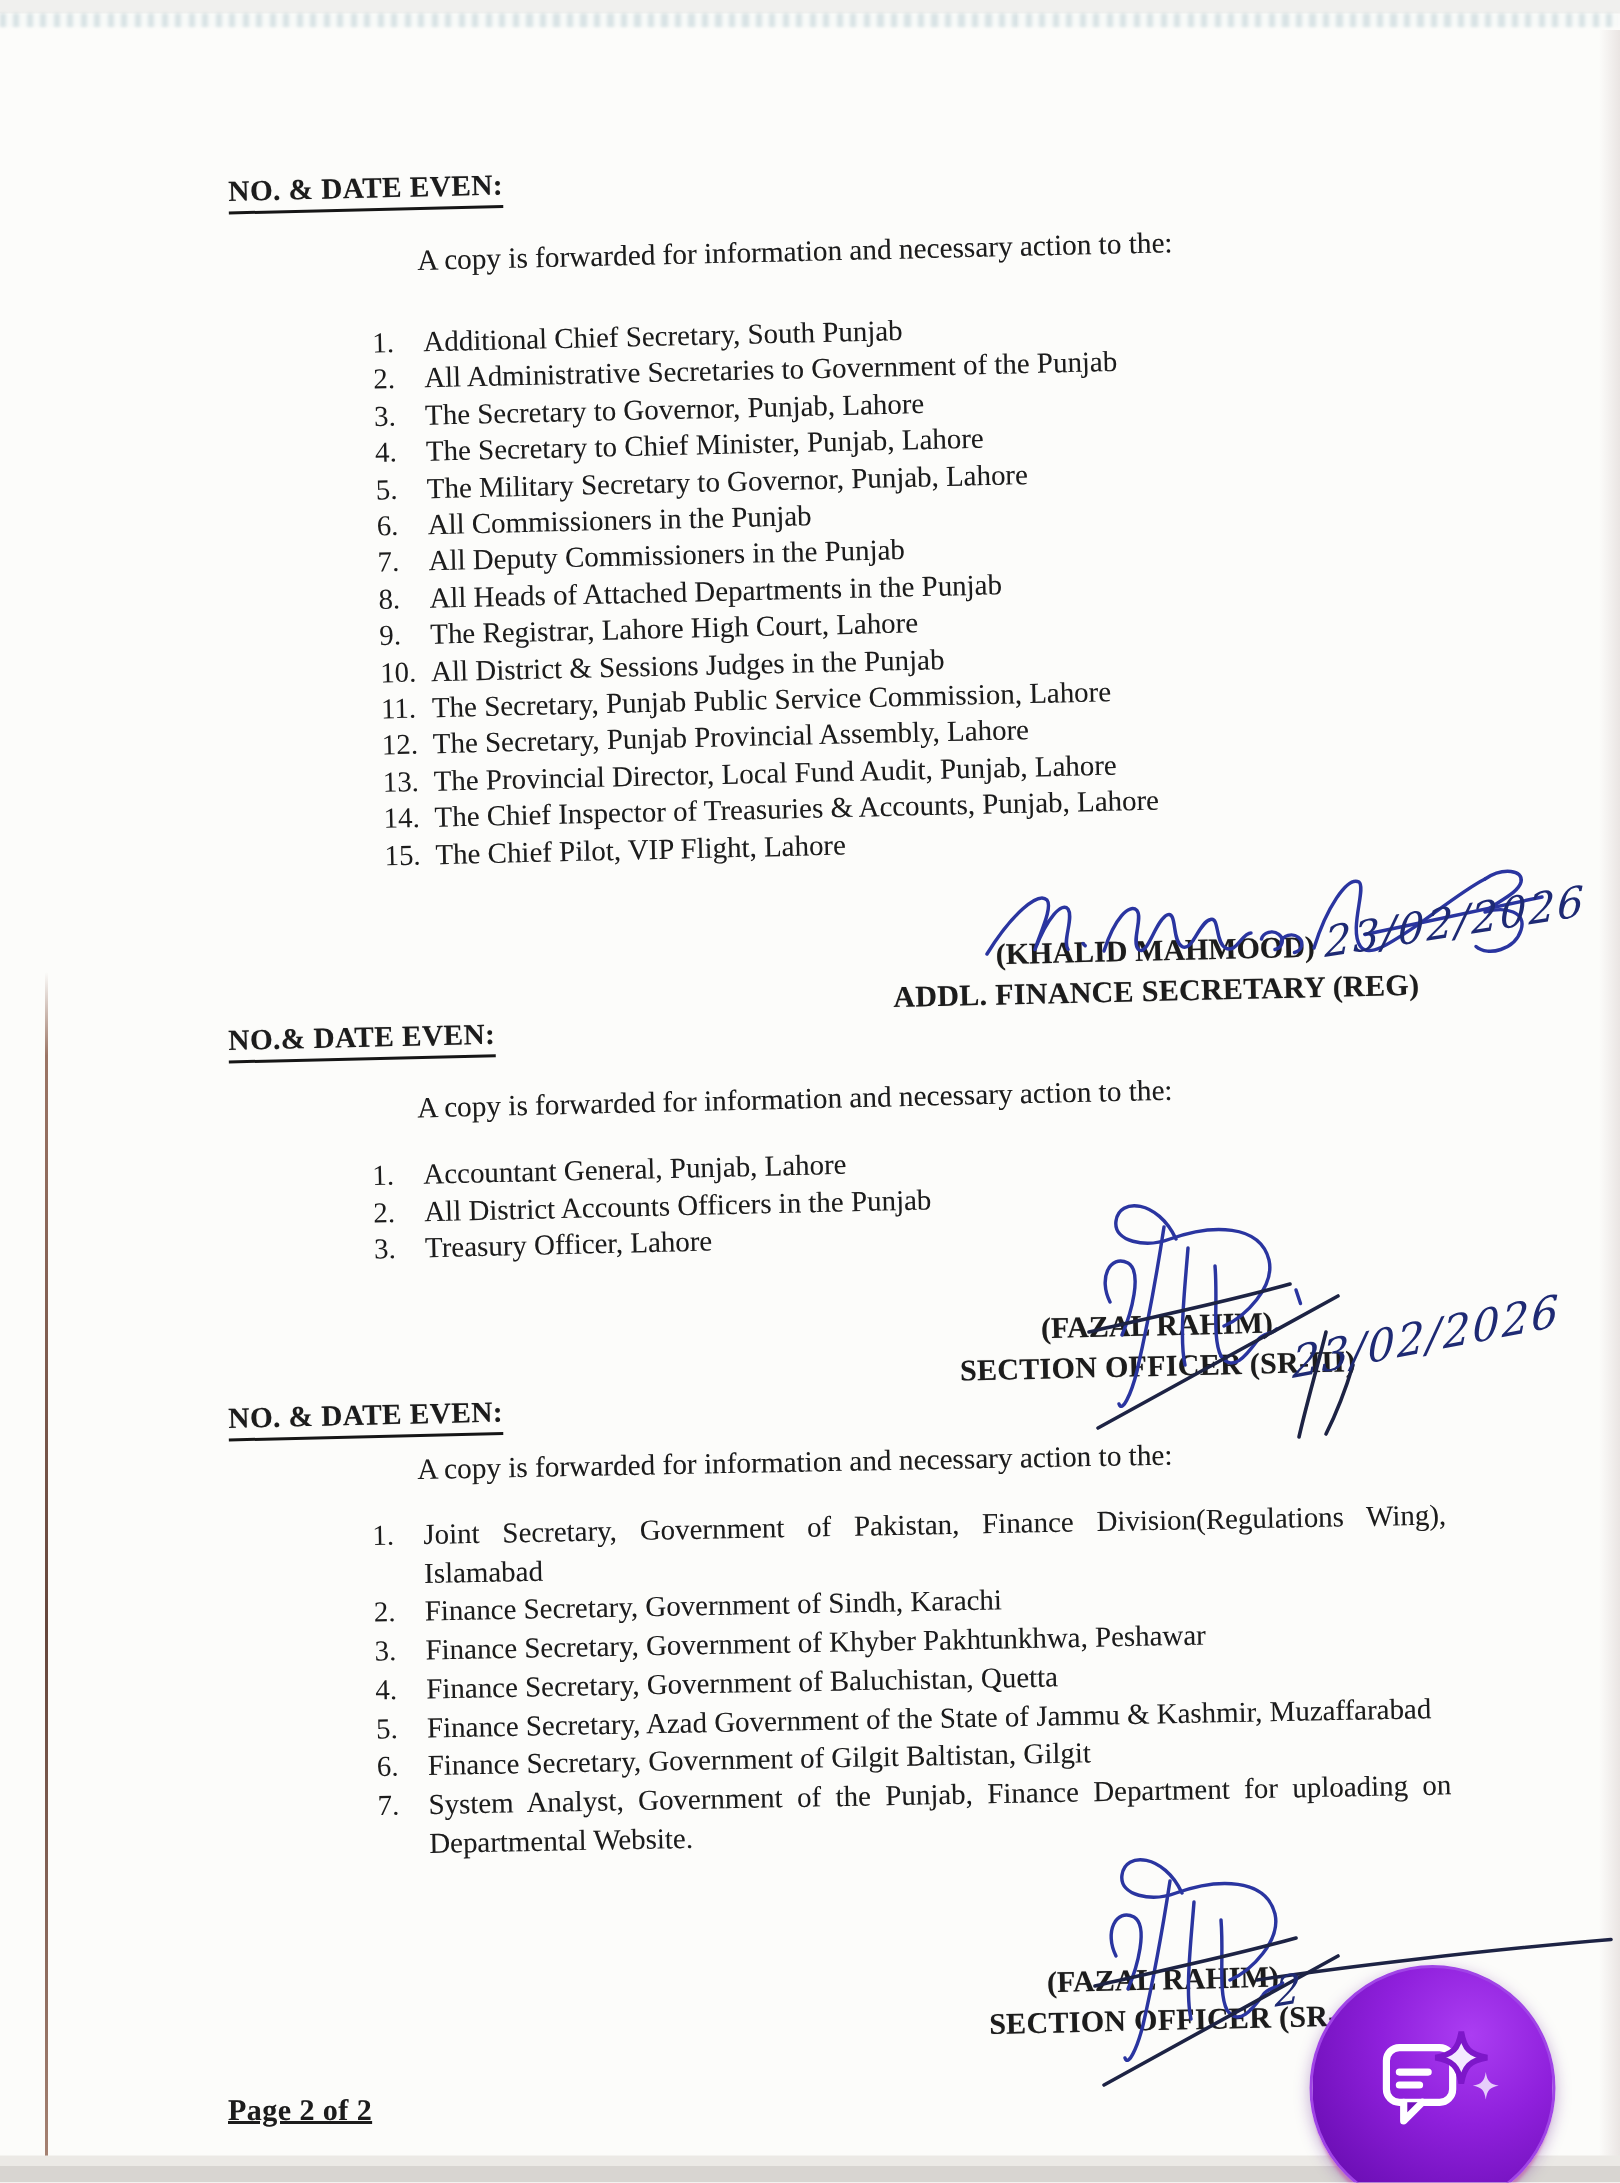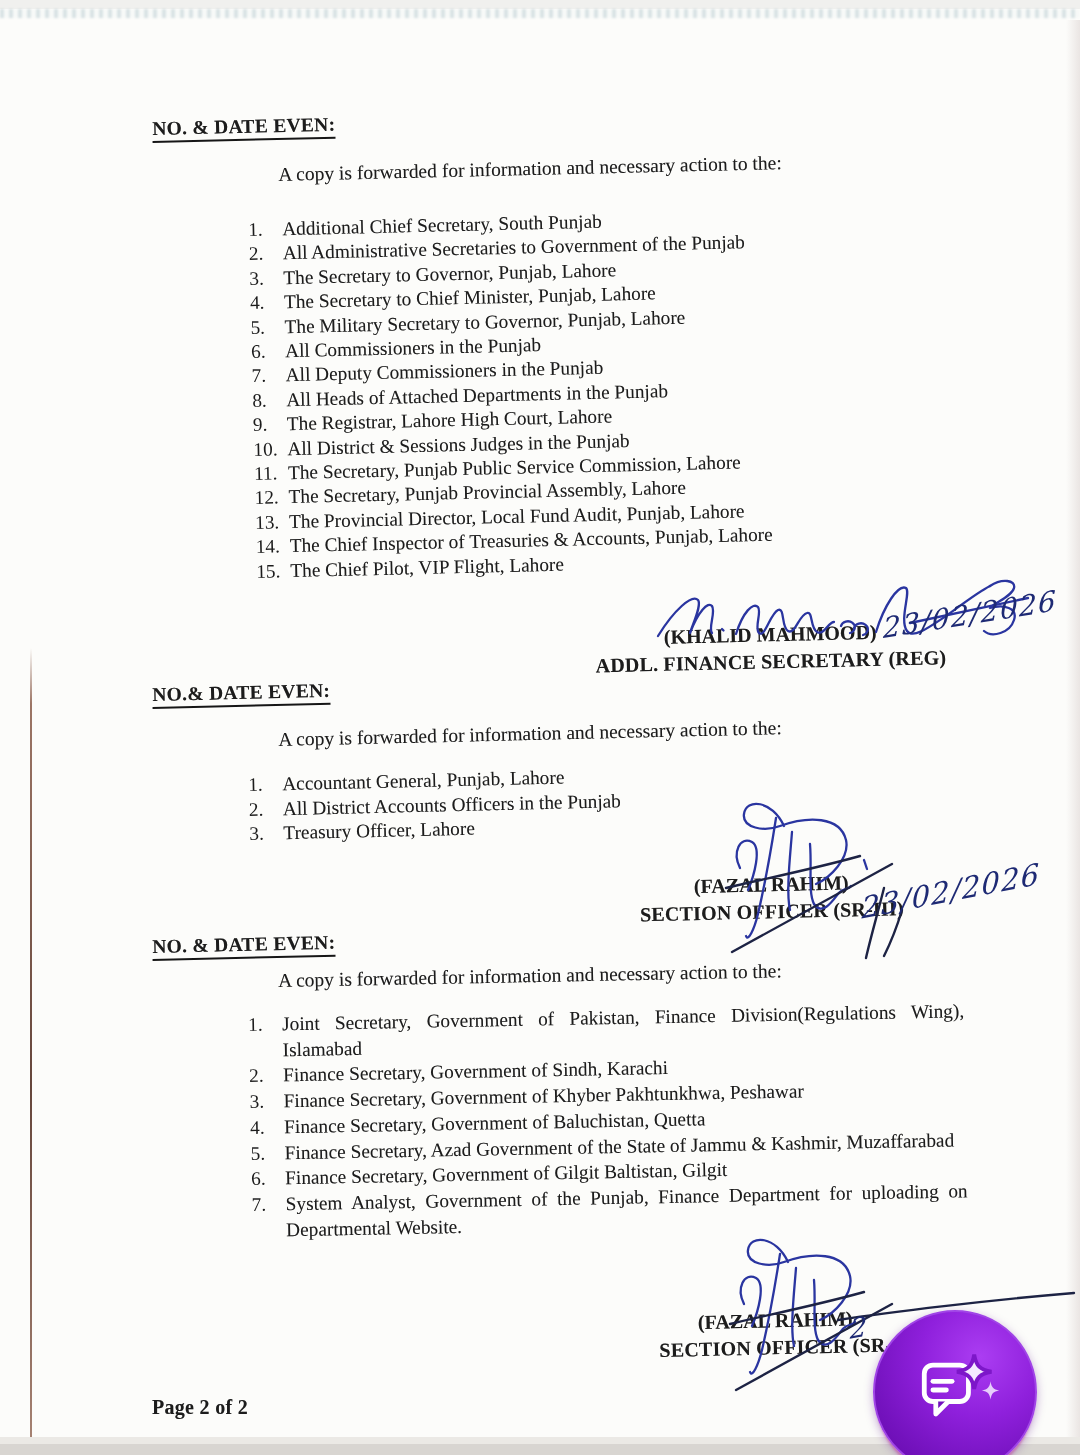--- a/index.html
+++ b/index.html
@@ -39,21 +39,21 @@
   ul.dist .num{width:34px;flex:none;}
   ul.dist .txt{flex:1;text-shadow:0 0 .4px rgba(25,25,25,.3);}
   ul.dist .txt.just{text-align:justify;text-align-last:left;}
   .sigblock{width:400px;text-align:center;font-weight:bold;font-size:20px;line-height:26.5px;
     text-shadow:0 0 .5px rgba(20,20,20,.4);}
   .sigblock .t2{letter-spacing:.2px;}
   .hand-date{
     font-family:"DejaVu Serif", serif;font-style:italic;
     color:#1e2a74;letter-spacing:1.5px;white-space:nowrap;
   }
-  .footer{font-size:20px;font-weight:600;letter-spacing:.3px;text-shadow:0 0 .4px rgba(25,25,25,.3);}
+  .footer{font-size:20px;font-weight:600;letter-spacing:.3px;text-shadow:0 0 .4px rgba(25,25,25,.3);text-decoration:underline;}
 
   
   svg.sig{position:absolute;pointer-events:none;}
   .ink{stroke:#2a35a0;stroke-width:2.3;fill:none;stroke-linecap:round;stroke-linejoin:round;}
   .ink-dark{stroke:#1d2344;stroke-width:2.4;fill:none;stroke-linecap:round;}
 
   
   .fab{
     position:absolute;left:873px;top:1310px;width:164px;height:164px;border-radius:50%;
     background:radial-gradient(circle at 66% 28%, #ab3df2 0%, #8f20dc 38%, #7312bd 72%, #5e08a3 100%);

